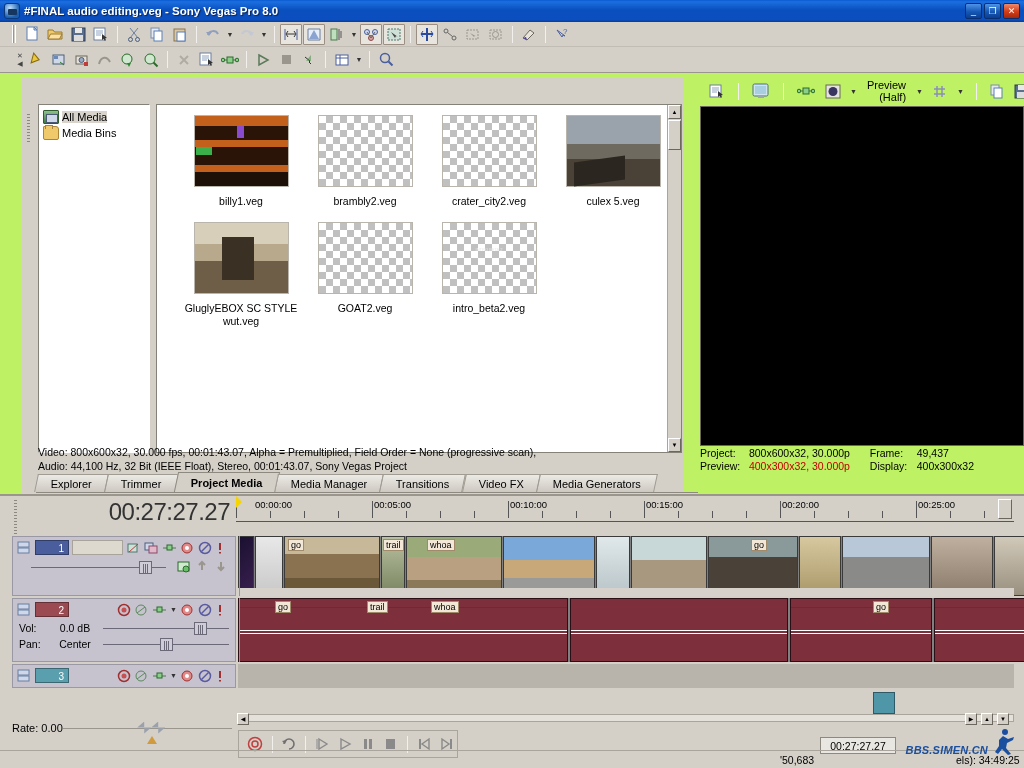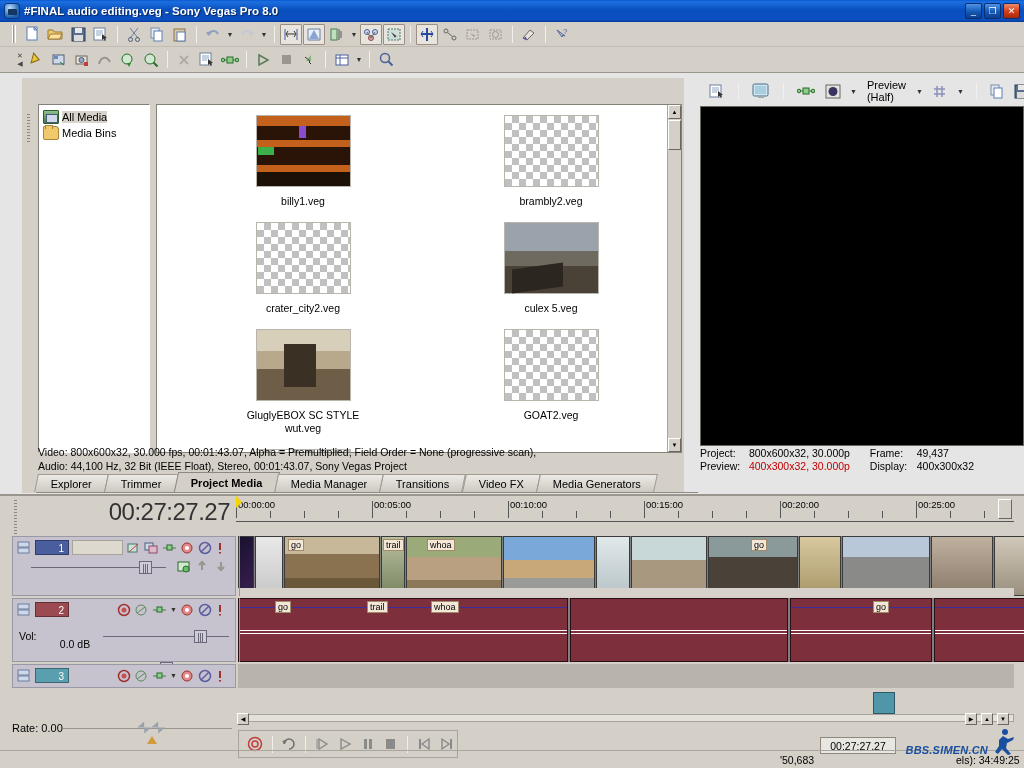--- a/index.html
+++ b/index.html
@@ -4,21 +4,21 @@
 <style>
   * { box-sizing: border-box; }
   html, body {
     margin: 0; padding: 0;
     width: 1024px; height: 768px;
     overflow: hidden;
     font-family: "Liberation Sans", sans-serif;
     font-size: 11px;
     background: #d4d0c8;
   }
-  .app { position: relative; width: 1024px; height: 768px; background: #e5e5e5; }
+  .app { position: relative; width: 1024px; height: 768px; background: #bef264; }
 
   
   .titlebar {
     height: 22px;
     background: linear-gradient(to bottom, #0a5ad0 0%, #1c6fe0 8%, #0a4fbe 45%, #0b4ec0 90%, #063c96 100%);
     display: flex; align-items: center; padding: 0 2px;
   }
   .title-icon {
     width: 16px; height: 16px; margin: 0 4px 0 2px;
     border-radius: 3px;
@@ -95,21 +95,21 @@
   }
   .ico-allmedia::after{content:"";position:absolute;left:2px;top:3px;width:10px;height:7px;background:#cfd8e8;border:1px solid #4a5a74;}
   .ico-folder { background:#f0c96a; border:1px solid #a8853a; border-radius:1px 3px 2px 2px; }
   .ico-folder::before{content:"";position:absolute;left:1px;top:-2px;width:6px;height:3px;background:#f0c96a;border:1px solid #a8853a;border-bottom:none;}
 
   .thumbs {
     flex: 1; margin-left: 6px; margin-right: 2px;
     background: #fff; border: 1px solid #848278;
     position: relative; overflow: hidden;
   }
-  .thumb-grid { display: grid; grid-template-columns: repeat(2, 1fr); padding: 10px 6px 0 22px; }
+  .thumb-grid { display: grid; grid-template-columns: repeat(4, 1fr); padding: 10px 6px 0 22px; }
   .thumb-cell { display: flex; flex-direction: column; align-items: center; padding-bottom: 14px; }
   .thumb-img {
     width: 95px; height: 72px; border: 1px solid #b9b5ad; margin-bottom: 8px;
   }
   .thumb-label { font-size: 10.5px; text-align: center; line-height: 13px; width: 118px; color:#000; }
   .checker {
     background-image:
       linear-gradient(45deg,#c0c0c0 25%,transparent 25%,transparent 75%,#c0c0c0 75%,#c0c0c0),
       linear-gradient(45deg,#c0c0c0 25%,transparent 25%,transparent 75%,#c0c0c0 75%,#c0c0c0);
     background-size: 14px 14px; background-position: 0 0, 7px 7px; background-color: #fff;
@@ -163,21 +163,21 @@
     height: 18px; padding: 0 14px; font-size: 11px; line-height: 18px;
     background: linear-gradient(to bottom,#eceae5,#cdc9c1);
     border: 1px solid #a09c94; border-bottom: none; margin-right: -1px;
     transform: skewX(-12deg);
   }
   .tab span { display:inline-block; transform: skewX(12deg); }
   .tab.active { background: #d4d0c8; font-weight: bold; height: 20px; line-height:20px; border-color:#8d8980; }
 
   
   .preview { position: absolute; left: 686px; top: 6px; width: 338px; height: 415px; }
-  .pv-toolbar { height: 26px; display:flex; align-items:center; padding-left:8px; gap:8px; }
+  .pv-toolbar { height: 26px; display:flex; align-items:center; padding-left:8px; gap:8px;text-align:right; }
   .pv-screen {
     position:absolute; top: 28px; left: 14px; right: 0; height: 340px;
     background: #000; border: 1px solid #6b675f;
   }
   .pv-status {
     position:absolute; bottom: 20px; left: 14px; right: 2px; font-size: 10.5px; line-height:13px;
   }
   .pv-status .red { color: #c00000; }
   .pv-lbl { display:inline-block; }
 
@@ -211,21 +211,21 @@
     width: 34px; height: 15px; color:#fff; font-size:10px; text-align:right;
     padding-right:4px; line-height:15px; border:1px solid rgba(0,0,0,.35);
   }
   .tnum.v { background:#4a5e9e; }
   .tnum.a2 { background:#9b4a52; }
   .tnum.a3 { background:#5a9fae; }
   .tname { flex:1; height:15px; background:#ded9cf; border:1px solid #a8a49c; }
   .ticon { width:15px; height:14px; position:relative; }
   .slider-row { display:flex; align-items:center; gap:4px; padding: 2px 6px; font-size:10.5px;}
   .slider-row .lab { width:28px; }
-  .slider-row .val { width:48px; text-align:center;margin-top:16px; }
+  .slider-row .val { width:48px; text-align:center; }
   .strack { flex:1; height:1px; background:#6b6878; position:relative; }
   .sthumb { position:absolute; top:-6px; width:13px; height:13px; background:#cfccd8; border:1px solid #6b6878; }
   .sthumb::after{content:"";position:absolute;left:5px;top:2px;width:1px;height:9px;background:#6b6878;box-shadow:2px 0 #6b6878,-2px 0 #6b6878;}
 
   .tl-canvas { position:absolute; left: 238px; right: 10px; background:#808080; }
   .clip-v { position:absolute; top:0; bottom:0; border:1px solid #3a3a3a; overflow:hidden; background:#ccc; }
   .clip-a { position:absolute; top:0; bottom:0; background:#7e2f3c; border:1px solid #2a1016; overflow:hidden; }
   .cliplabel {
     position:absolute; top:2px; font-size:9px; background:#f3e8d8; color:#000;
     padding:0 2px; border:1px solid #a08a6a; z-index: 3; white-space:nowrap;
@@ -676,21 +676,21 @@
   </div>
 
   <div class="tl">
     <div style="position:absolute;left:0;top:0;width:1024px;height:2px;background:#9a968e;"></div>
 
     <div class="tl-top">
       <div class="dot-grip" style="position:absolute;left:14px;top:6px;height:34px;"></div>
       <div class="tc-display">00:27:27.27</div>
       <div class="ruler">
         <div class="mtick" style="left:0"></div>
-          <div class="rlabel" style="left:0">00:00:00</div>
+          <div class="rlabel" style="left:17px">00:00:00</div>
         <div class="tick" style="left:34px"></div>
           <div class="tick" style="left:68px"></div>
           <div class="tick" style="left:102px"></div>
         <div class="mtick" style="left:136px"></div>
           <div class="rlabel" style="left:136px">00:05:00</div>
         <div class="tick" style="left:170px"></div>
           <div class="tick" style="left:204px"></div>
           <div class="tick" style="left:238px"></div>
         <div class="mtick" style="left:272px"></div>
           <div class="rlabel" style="left:272px">00:10:00</div>

